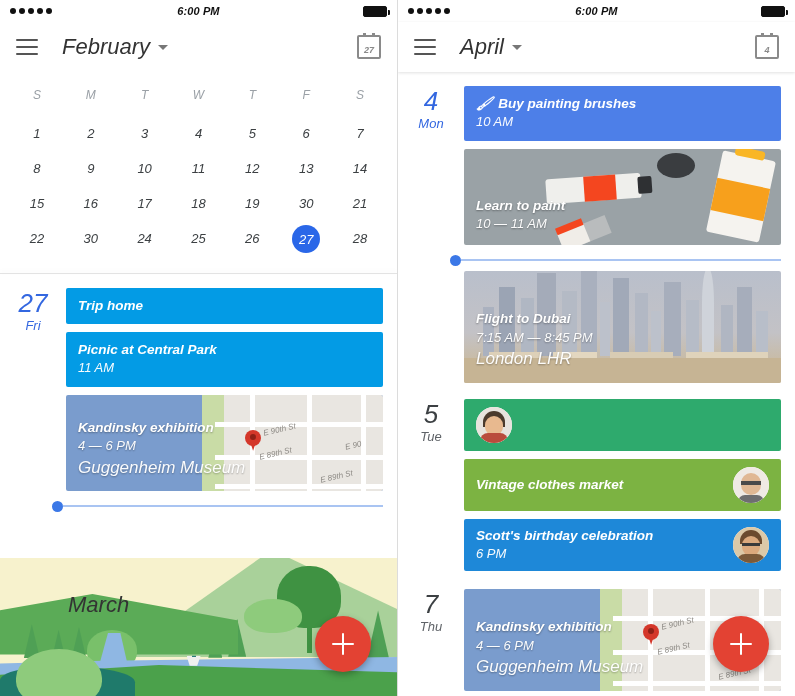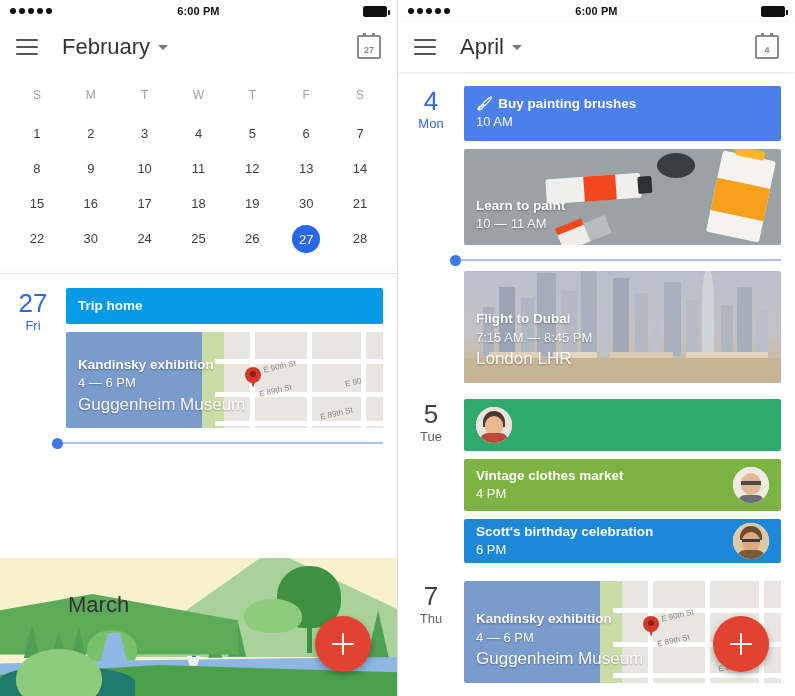--- a/index.html
+++ b/index.html
@@ -3,21 +3,21 @@
 <meta charset="utf-8">
 <style>
   * { box-sizing: border-box; margin:0; padding:0; }
   body {
     width: 795px; height: 696px;
     font-family: "Liberation Sans", sans-serif;
     background: #ffffff;
     overflow: hidden;
     display: flex;
   }
-  .panel { position: relative; height: 696px; background:#fff; overflow:hidden; }
+  .panel { position: relative; height: 696px; background:#fff; overflow:hidden;font-style:italic; }
   .panel-left  { width: 398px; border-right: 1px solid #dcdcdc; }
   .panel-right { width: 397px; }
 
   
   .statusbar {
     height: 22px; display:flex; align-items:center;
     padding: 0 10px; position:relative;
   }
   .sb-dots { display:flex; gap:3px; }
   .sb-dot { width:6px; height:6px; border-radius:50%; background:#111; }
@@ -267,20 +267,24 @@
       <div class="day-col today">
         <div class="day-num">27</div>
         <div class="day-dow">Fri</div>
       </div>
       <div class="events">
 
         <div class="ev" style="background:#039be5">
           <div class="t">Trip home</div>
         </div>
 
+        <div class="ev" style="background:#039be5">
+          <div class="t">Picnic at Central Park</div>
+          <div class="s">11 AM</div>
+        </div>
 
         <div class="ev media" style="height:96px">
           <div class="bg bg-map">
             <div class="map-land"></div>
             <div class="map-green"></div>
             <div class="map-rd" style="left:47%;top:28%;right:0;height:5px;"></div>
             <div class="map-rd" style="left:47%;top:62%;right:0;height:5px;"></div>
             <div class="map-rd" style="left:47%;top:92%;right:0;height:5px;"></div>
             <div class="map-rd" style="left:58%;top:0;width:5px;bottom:0;"></div>
             <div class="map-rd" style="left:76%;top:0;width:5px;bottom:0;"></div>
@@ -453,31 +457,30 @@
             <div style="position:absolute;inset:0;background:#e8e3dd"></div>
             <div style="position:absolute;left:7px;top:4px;width:22px;height:16px;background:#4b3a2c;border-radius:11px 11px 0 0"></div>
             <div style="position:absolute;left:9px;top:9px;width:18px;height:20px;background:#e8b98f;border-radius:9px"></div>
             <div style="position:absolute;left:4px;top:26px;width:28px;height:14px;background:#b94b3c;border-radius:8px 8px 0 0"></div>
           </div>
         </div>
 
         <div class="ev with-avatar" style="background:#7cb342; height:52px">
           <div class="txt">
             <div class="t">Vintage clothes market</div>
-            <div class="s">4 PM</div>
           </div>
           <div class="avatar">
             <div style="position:absolute;inset:0;background:#efeae4"></div>
             <div style="position:absolute;left:8px;top:6px;width:20px;height:22px;background:#e0b894;border-radius:10px"></div>
             <div style="position:absolute;left:8px;top:14px;width:20px;height:4px;background:#4a4a4a"></div>
             <div style="position:absolute;left:5px;top:28px;width:26px;height:12px;background:#6e6e70;border-radius:7px 7px 0 0"></div>
           </div>
         </div>
 
-        <div class="ev with-avatar" style="background:#1e88d8; height:44px">
+        <div class="ev with-avatar" style="background:#1e88d8; height:52px">
           <div class="txt">
             <div class="t">Scott's birthday celebration</div>
             <div class="s">6 PM</div>
           </div>
           <div class="avatar">
             <div style="position:absolute;inset:0;background:#dcc9a8"></div>
             <div style="position:absolute;left:7px;top:3px;width:22px;height:14px;background:#6b4a2e;border-radius:11px 11px 0 0"></div>
             <div style="position:absolute;left:9px;top:9px;width:18px;height:20px;background:#dba97d;border-radius:9px"></div>
             <div style="position:absolute;left:9px;top:16px;width:18px;height:3px;background:#3a3a3a"></div>
             <div style="position:absolute;left:4px;top:27px;width:28px;height:13px;background:#7b5a3a;border-radius:8px 8px 0 0"></div>

